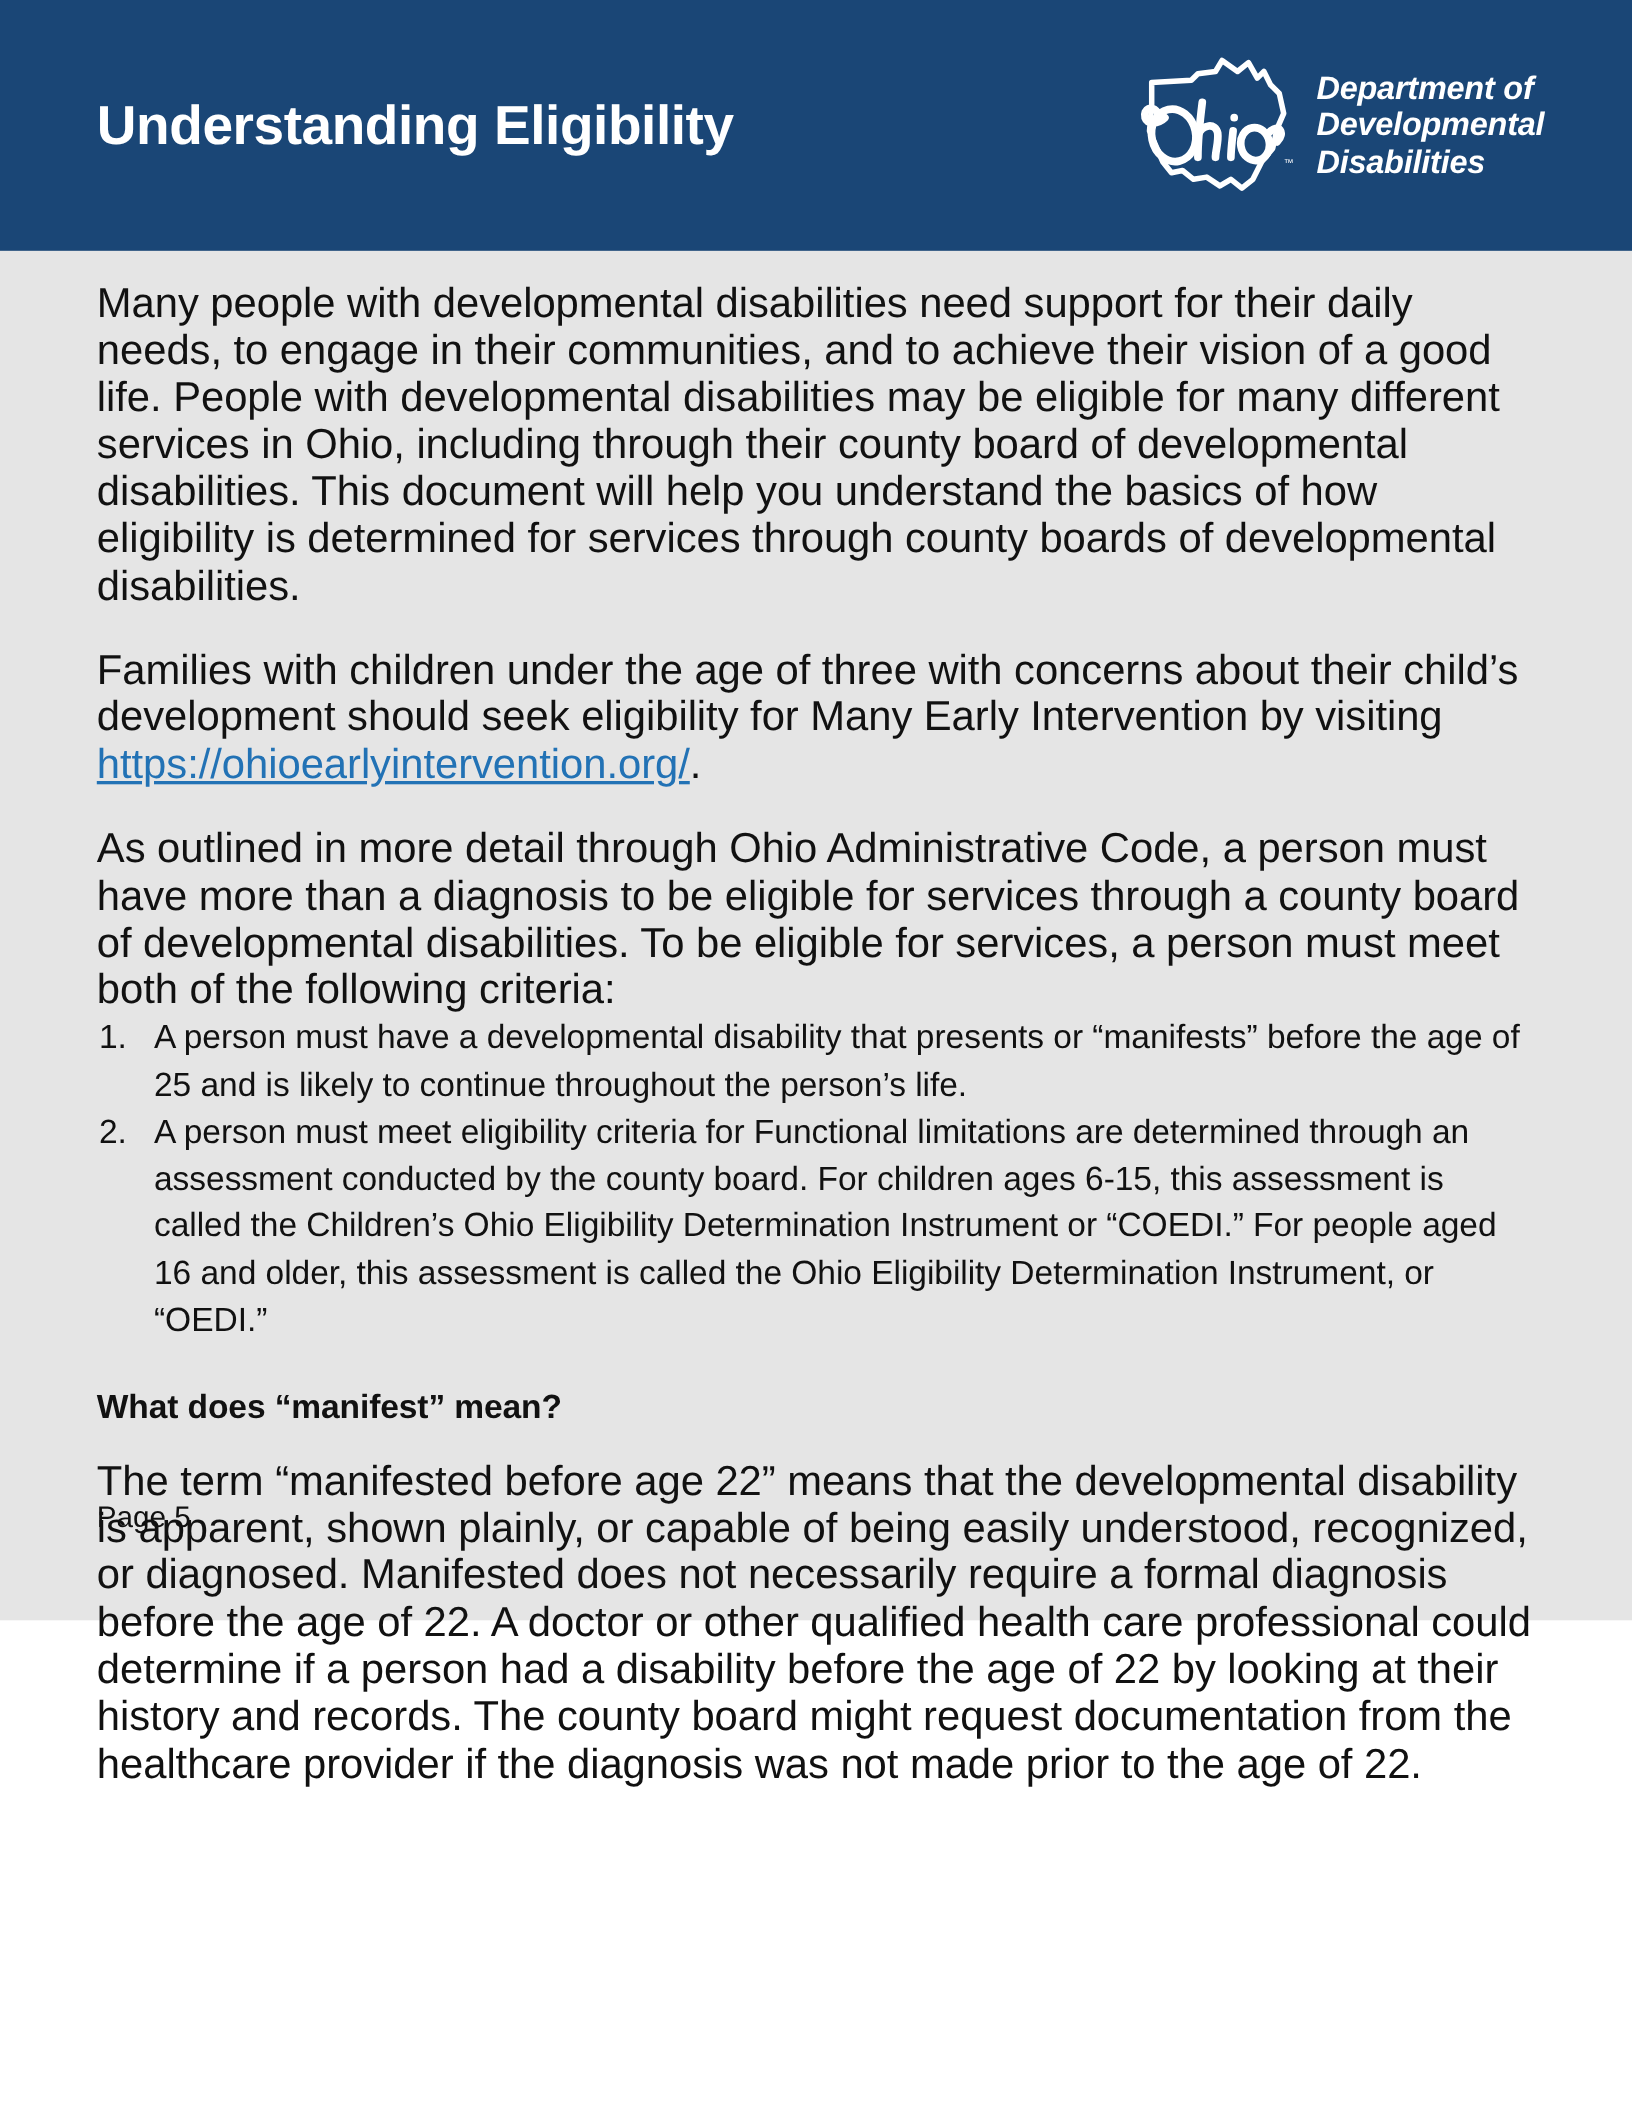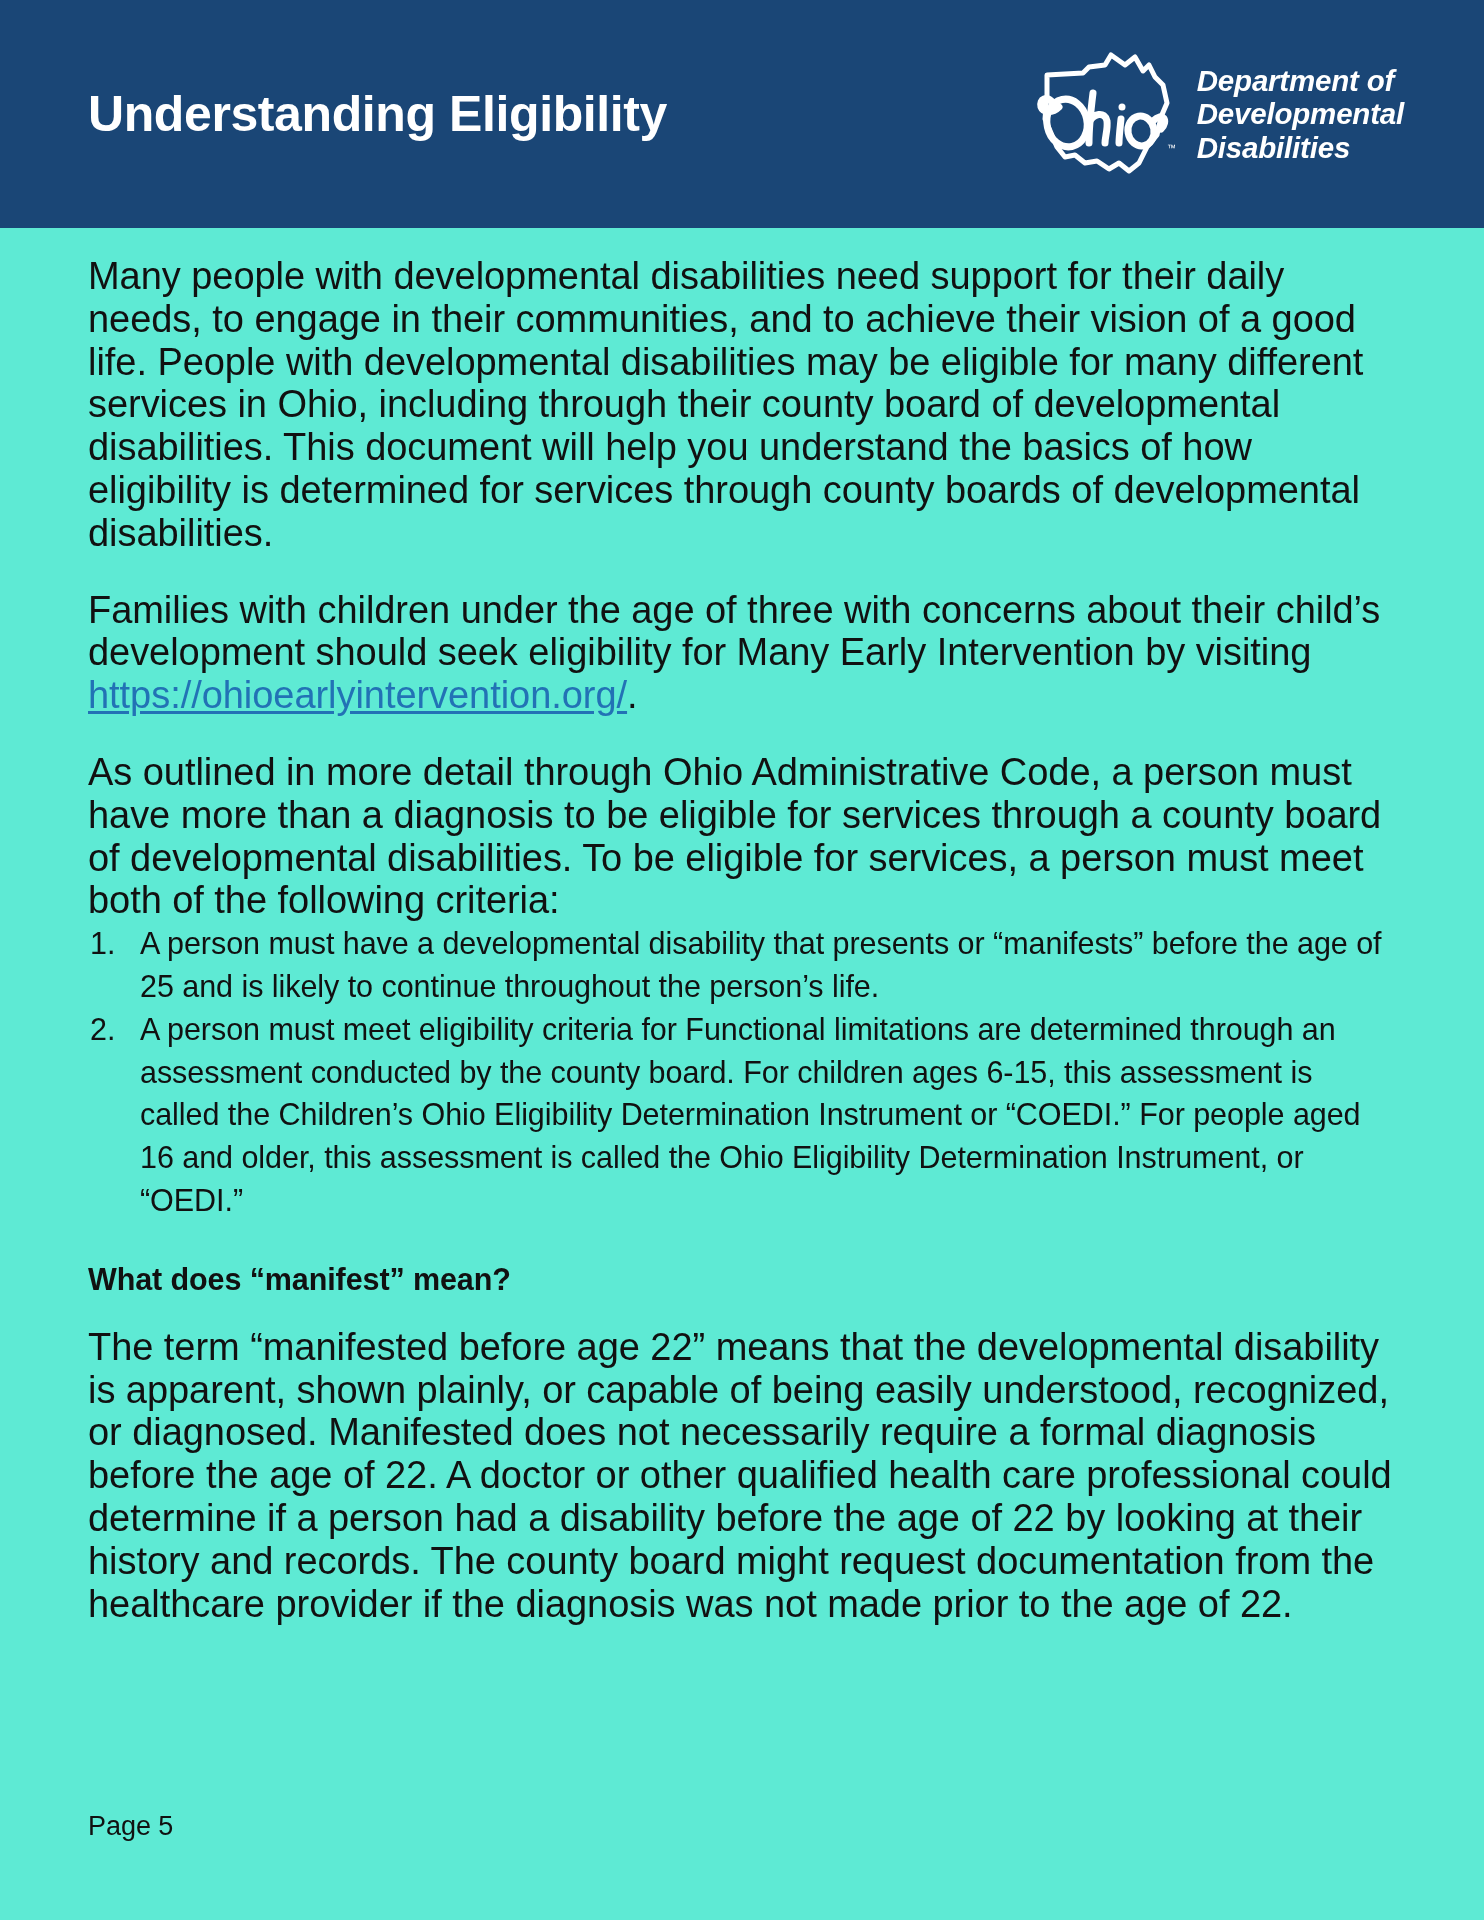--- a/index.html
+++ b/index.html
@@ -12,23 +12,23 @@
   body {
     background: #ffffff;
     font-family: "Liberation Sans", sans-serif;
     color: #000000;
     position: relative;
     overflow: hidden;
   }
 
   .page {
     width: 1484px;
-    height: 1920px;
-    position: relative;
-    background: #5eead4;
+    height: 1473px;
+    position: relative;
+    background: #e5e5e5;
   }
 
   
   .header {
     width: 100%;
     height: 228px;
     background: #174a7e;
     background: #1a4676;
     position: relative;
     display: flex;

